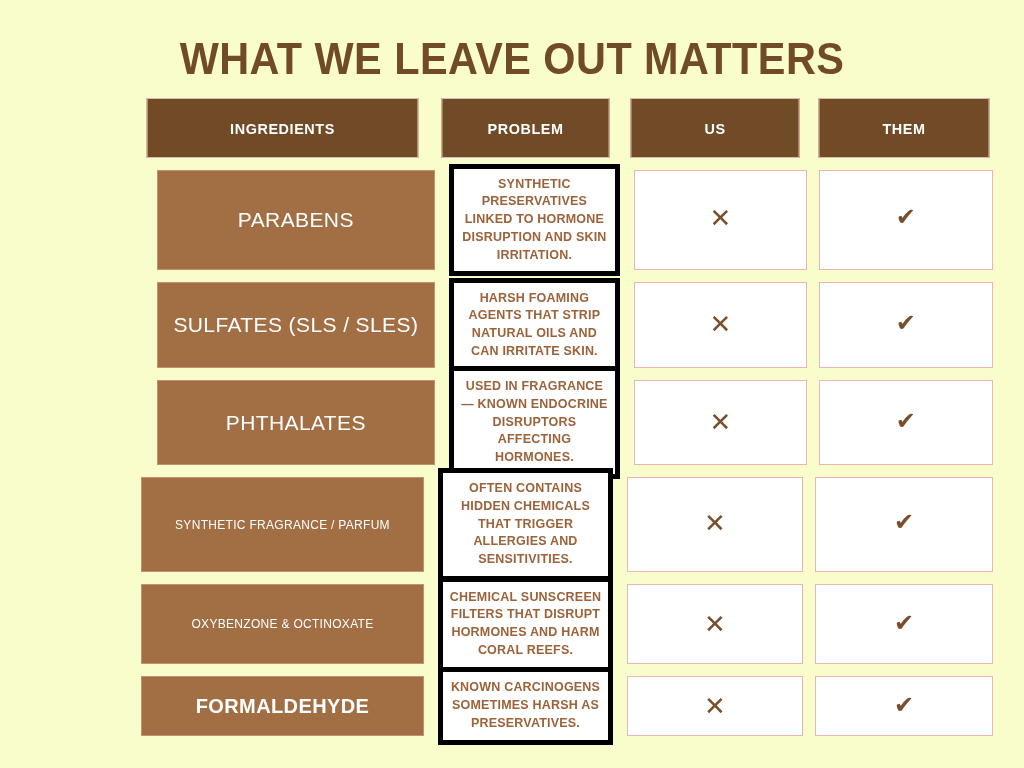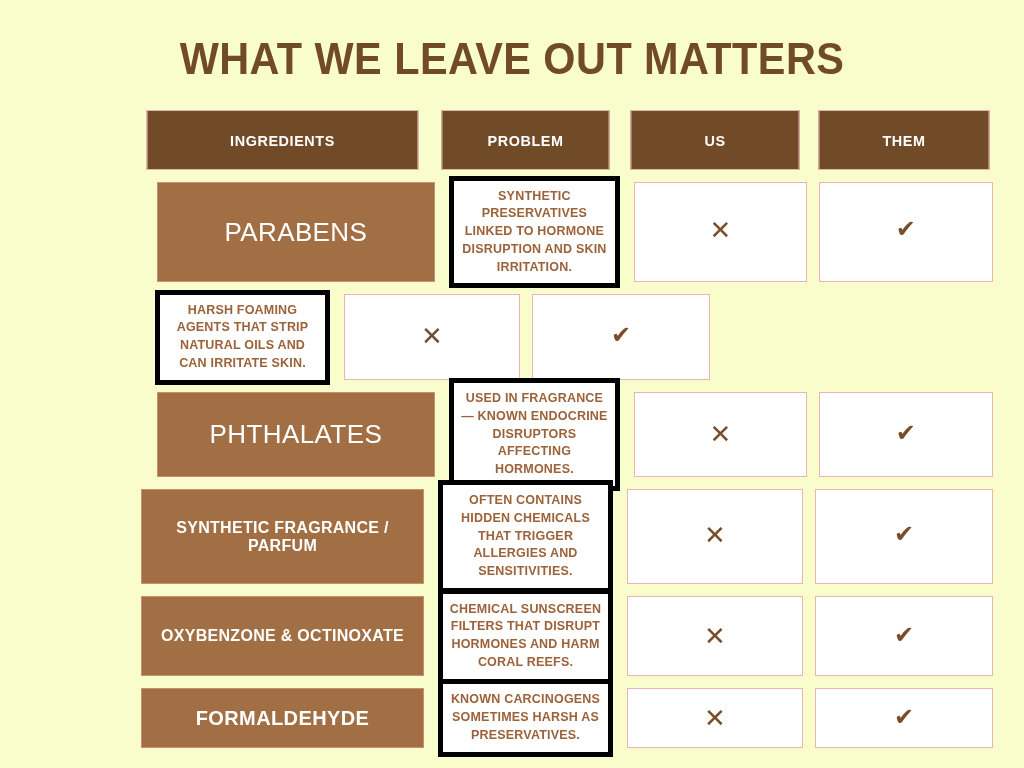--- a/index.html
+++ b/index.html
@@ -32,21 +32,21 @@
     padding-top: 36px;
     margin: 0;
     transform: scaleX(0.92);
     transform-origin: center top;
     white-space: nowrap;
   }
 
   .table {
     position: absolute;
     left: 96px;
-    top: 110px;
+    top: 98px;
     width: 852px;
     padding-left: 45px;
   }
 
   
   .head-row {
     display: flex;
     align-items: stretch;
     height: 60px;
   }
@@ -87,28 +87,28 @@
     border: 1px solid #c98f71;
     box-sizing: border-box;
     color: #ffffff;
     display: flex;
     align-items: center;
     justify-content: center;
     text-align: center;
     padding: 4px 10px;
   }
   .cell-ing.style-big {
-    font-size: 26px;
+    font-size: 21px;
     font-weight: normal;
     letter-spacing: 0.4px;
     margin-left: 16px;
   }
   .cell-ing.style-small {
-    font-size: 16px;
-    font-weight: bold;
+    font-size: 12px;
+    font-weight: normal;
     letter-spacing: 0.3px;
   }
   .cell-ing.style-bold {
     font-size: 20px;
     font-weight: bold;
     letter-spacing: 0.4px;
   }
 
   .prob-wrap {
     display: flex;
@@ -175,20 +175,21 @@
       <div class="cell-mark col-us">
         <span class="mark-glyph cross">✕</span>
       </div>
       <div class="gap-c"></div>
       <div class="cell-mark col-them">
         <span class="mark-glyph check">✔</span>
       </div>
     </div>
 
     <div class="row" style="height:86px;">
+      <div class="cell-ing col-ing style-big">SULFATES (SLS / SLES)</div>
       <div class="gap-a"></div>
       <div class="prob-wrap col-prob">
         <div class="cell-prob">HARSH FOAMING AGENTS THAT STRIP NATURAL OILS AND CAN IRRITATE SKIN.</div>
       </div>
       <div class="gap-b"></div>
       <div class="cell-mark col-us" style="padding-top:28px;">
         <span class="mark-glyph cross">✕</span>
       </div>
       <div class="gap-c"></div>
       <div class="cell-mark col-them" style="padding-top:28px;">

